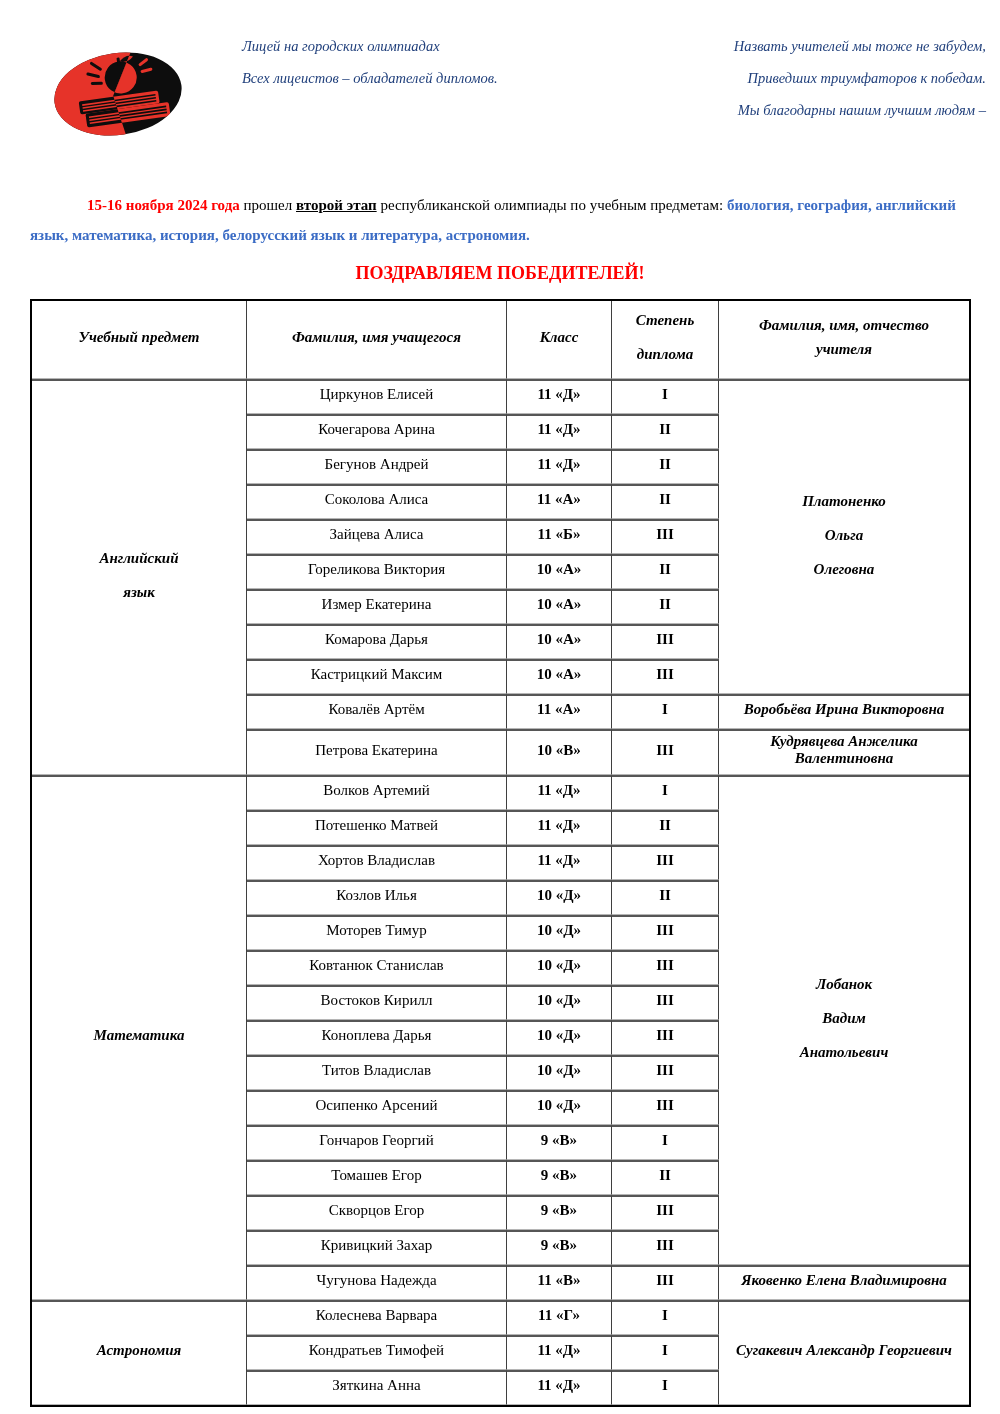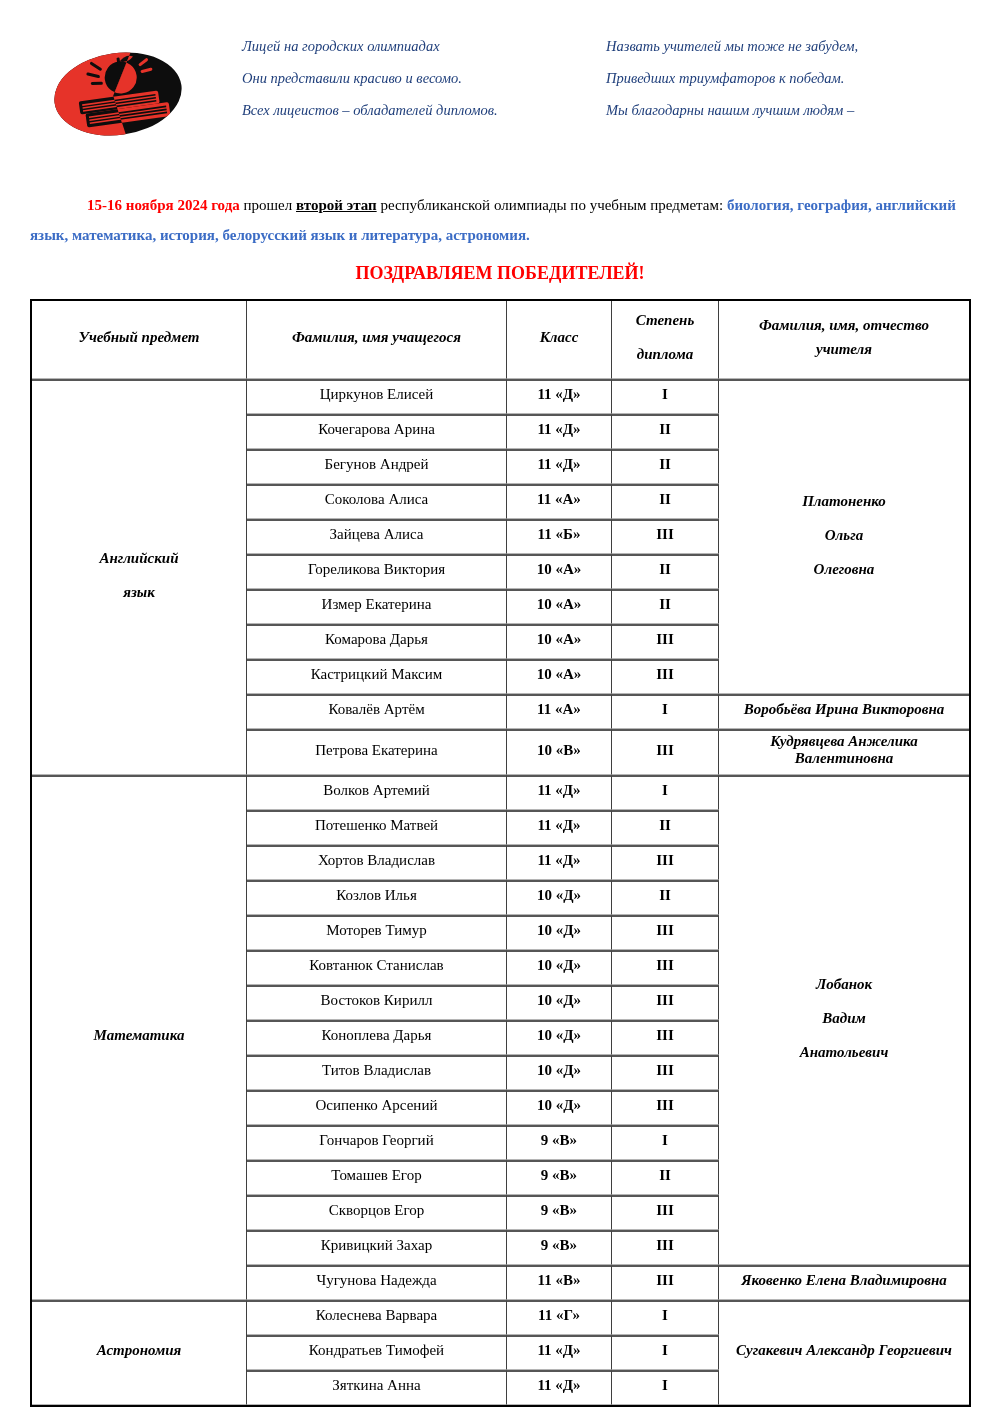--- a/index.html
+++ b/index.html
@@ -5,21 +5,21 @@
   html,body{margin:0;padding:0;}
   body{
     width:1000px;height:1414px;background:#ffffff;color:#000;
     font-family:"Liberation Serif", serif;position:relative;overflow:hidden;
   }
   
   .header-area{position:relative;height:168px;}
   .logo{position:absolute;left:50px;top:48px;width:136px;height:92px;}
   .poem{position:absolute;top:30px;margin-left:18px;}
   .poem-left{left:224px;width:370px;}
-  .poem-right{left:588px;width:380px;}
+  .poem-right{left:588px;width:380px;text-align:right;}
   .poem-line{
     font-style:italic;color:#21407c;font-size:14.5px;line-height:32px;
     white-space:nowrap;font-weight:500;
   }
   
   .intro{
     margin:22px 32px 0 30px;font-size:15px;line-height:30px;text-indent:57px;
     text-align:left;
   }
   .intro .date{color:#ff0000;font-weight:bold;}
@@ -119,21 +119,20 @@
               <line x1="36" y1="68" x2="114" y2="68"></line>
               <line x1="36" y1="71" x2="114" y2="71"></line>
           </g>
         </g>
       </g>
     </g>
   </svg>
 
   <div class="poem poem-left">
     <div class="poem-line">Лицей на городских олимпиадах</div>
-    <div class="poem-line">Они представили красиво и весомо.</div>
     <div class="poem-line">Всех лицеистов – обладателей дипломов.</div>
   </div>
   <div class="poem poem-right">
     <div class="poem-line">Назвать учителей мы тоже не забудем,</div>
     <div class="poem-line">Приведших триумфаторов к победам.</div>
     <div class="poem-line">Мы благодарны нашим лучшим людям –</div>
   </div>
 </div>
 
 <p class="intro"><span class="date">15-16 ноября  2024 года</span><span> прошел </span><span class="stage">второй этап</span><span> республиканской олимпиады по учебным предметам: </span><span class="subjects">биология, география, английский язык, математика, история, белорусский язык и литература, астрономия.</span></p>

